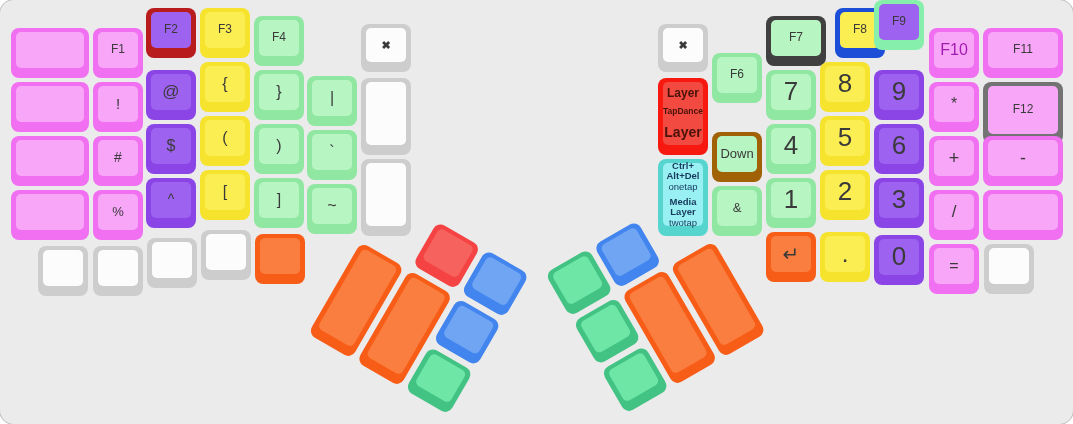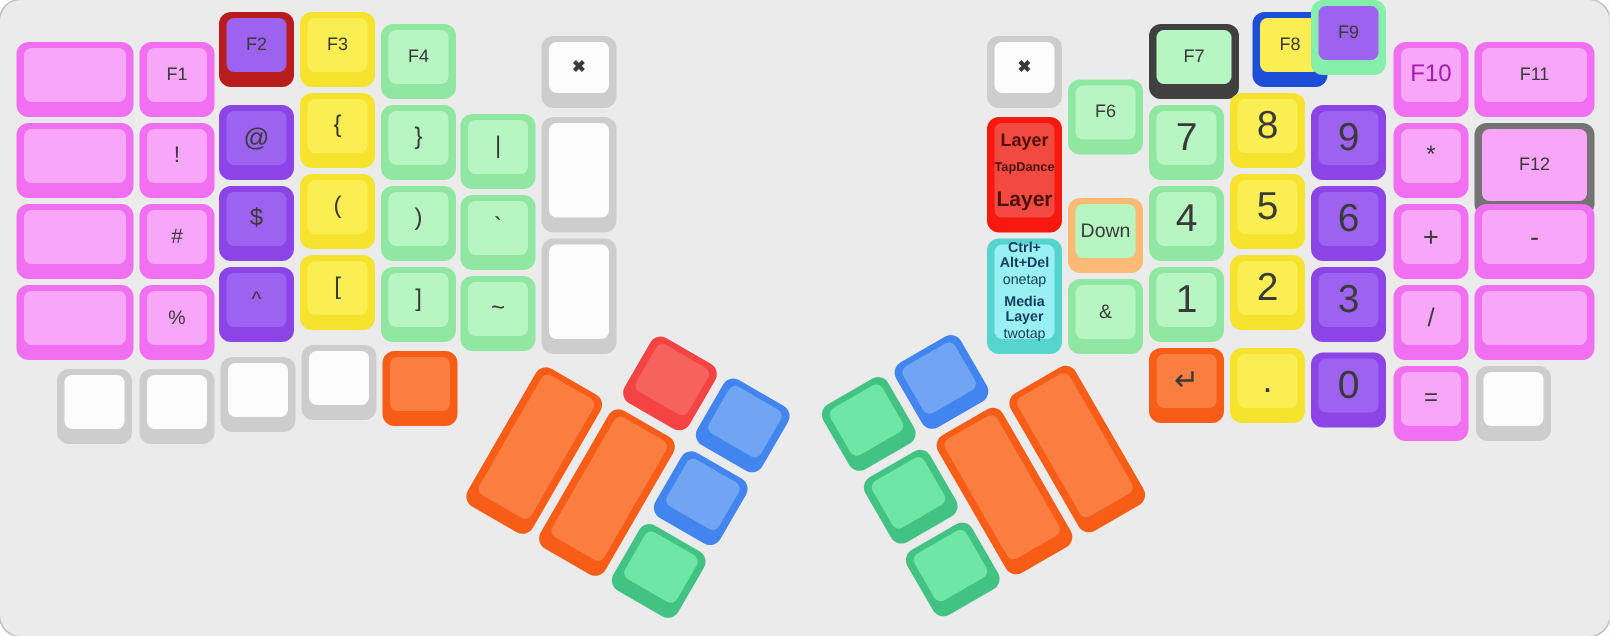--- a/index.html
+++ b/index.html
@@ -175,21 +175,21 @@
         <span class="lbl b" style="font-size: 9.5px; margin-top: 4px; color: rgb(24, 58, 92);">Media</span>
         <span class="lbl b" style="font-size: 9.5px; color: rgb(24, 58, 92);">Layer</span>
         <span class="lbl" style="font-size: 9.5px; color: rgb(24, 58, 92);">twotap</span>
       </div>
     </div>
     <div class="key" style="left: 712px; top: 22px; width: 50px; height: 50px; background: rgb(143, 231, 161); margin-top: 31px;">
       <div class="face" style="background: rgb(183, 245, 194);">
         <span class="lbl" style="font-size: 12px; color: rgb(58, 58, 58);">F6</span>
       </div>
     </div>
-    <div class="key" style="left: 712px; top: 132px; width: 50px; height: 50px; background: #fdba74;">
+    <div class="key" style="left: 712px; top: 132px; width: 50px; height: 50px; background: #a16207;">
       <div class="face" style="background: rgb(183, 245, 194);">
         <span class="lbl" style="font-size: 13px; color: rgb(58, 58, 58);">Down</span>
       </div>
     </div>
     <div class="key" style="left: 712px; top: 186px; width: 50px; height: 50px; background: rgb(143, 231, 161);">
       <div class="face" style="background: rgb(183, 245, 194);">
         <span class="lbl" style="font-size: 13px; color: rgb(58, 58, 58);">&amp;</span>
       </div>
     </div>
     <div class="key" style="left: 766px; top: 16px; width: 60px; height: 50px; background: #404040;">

